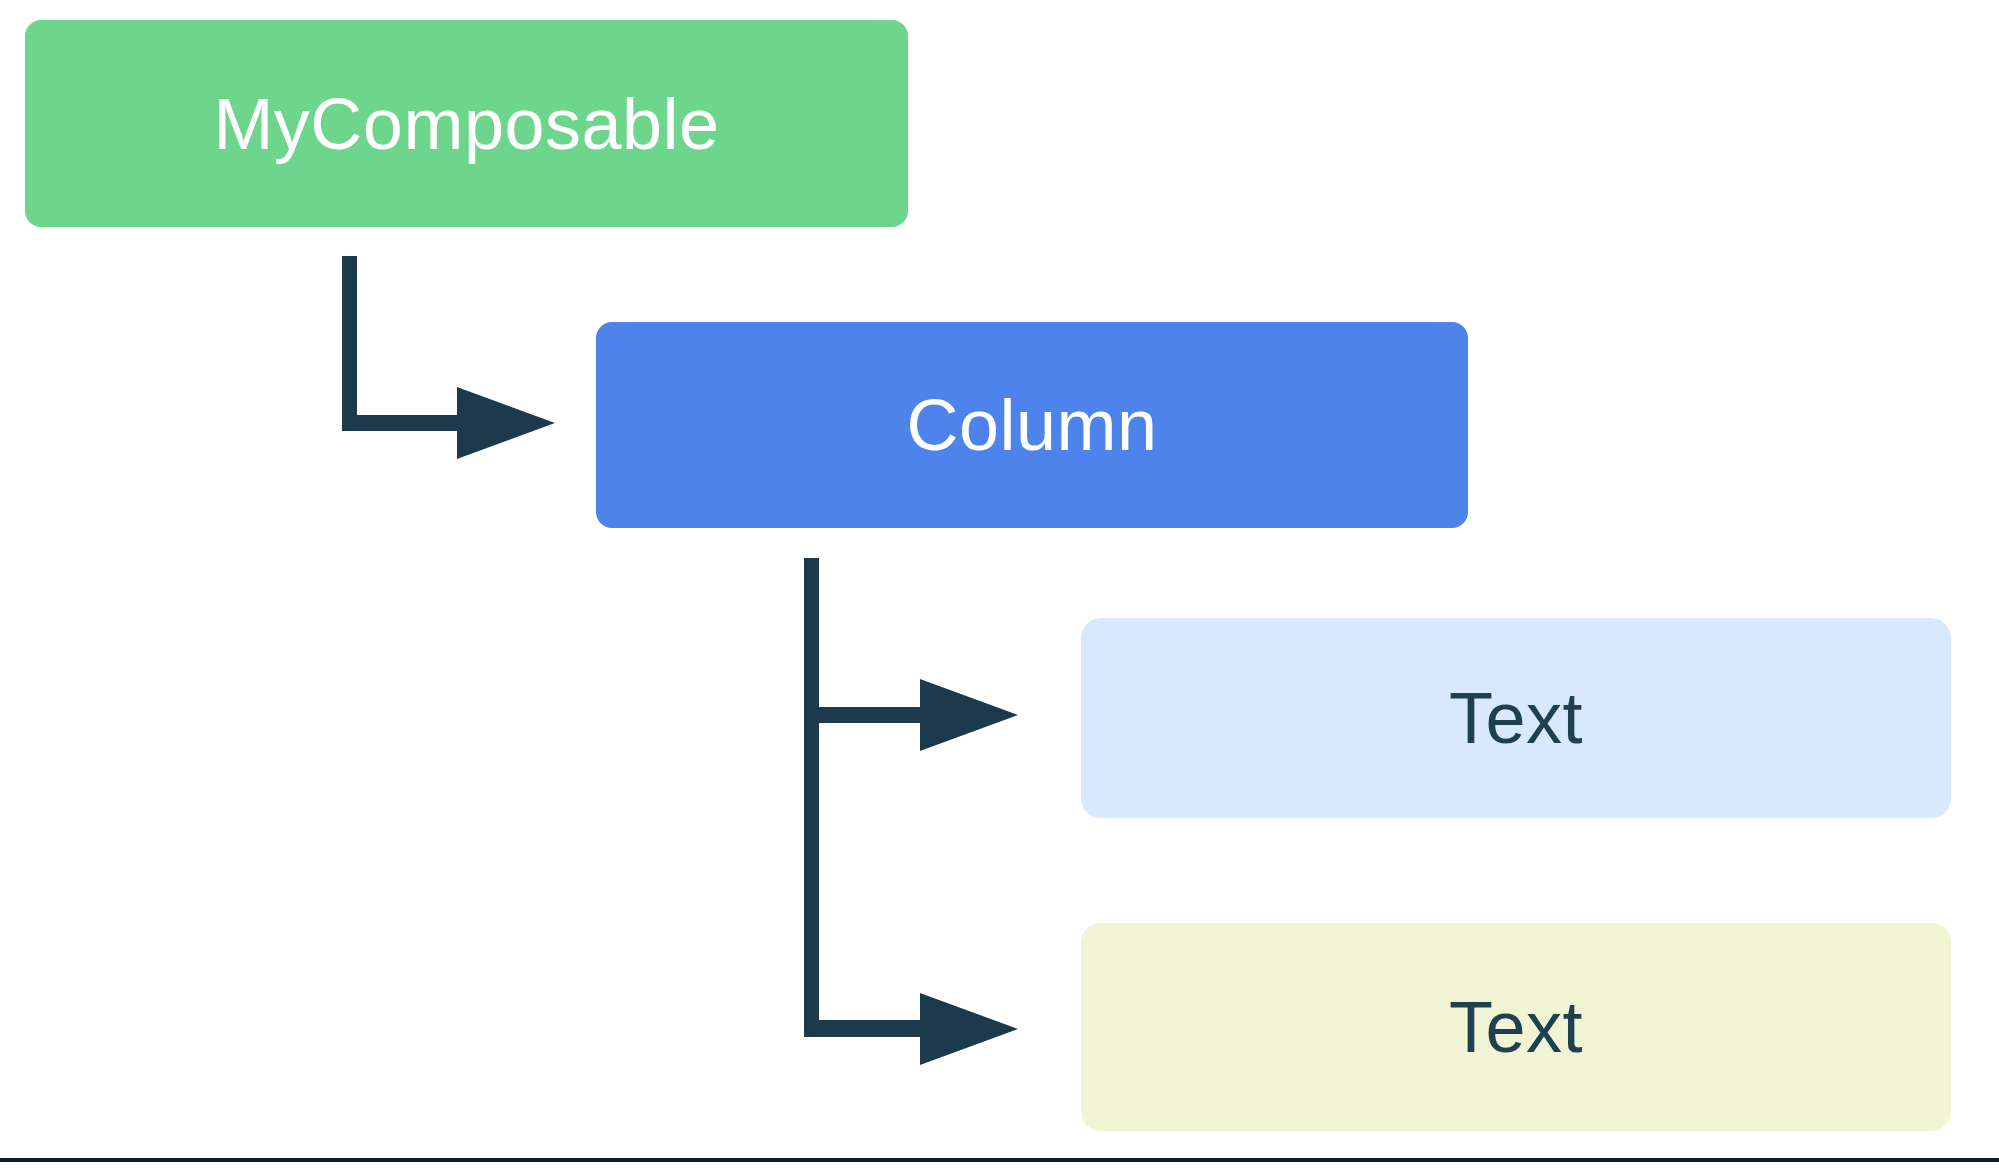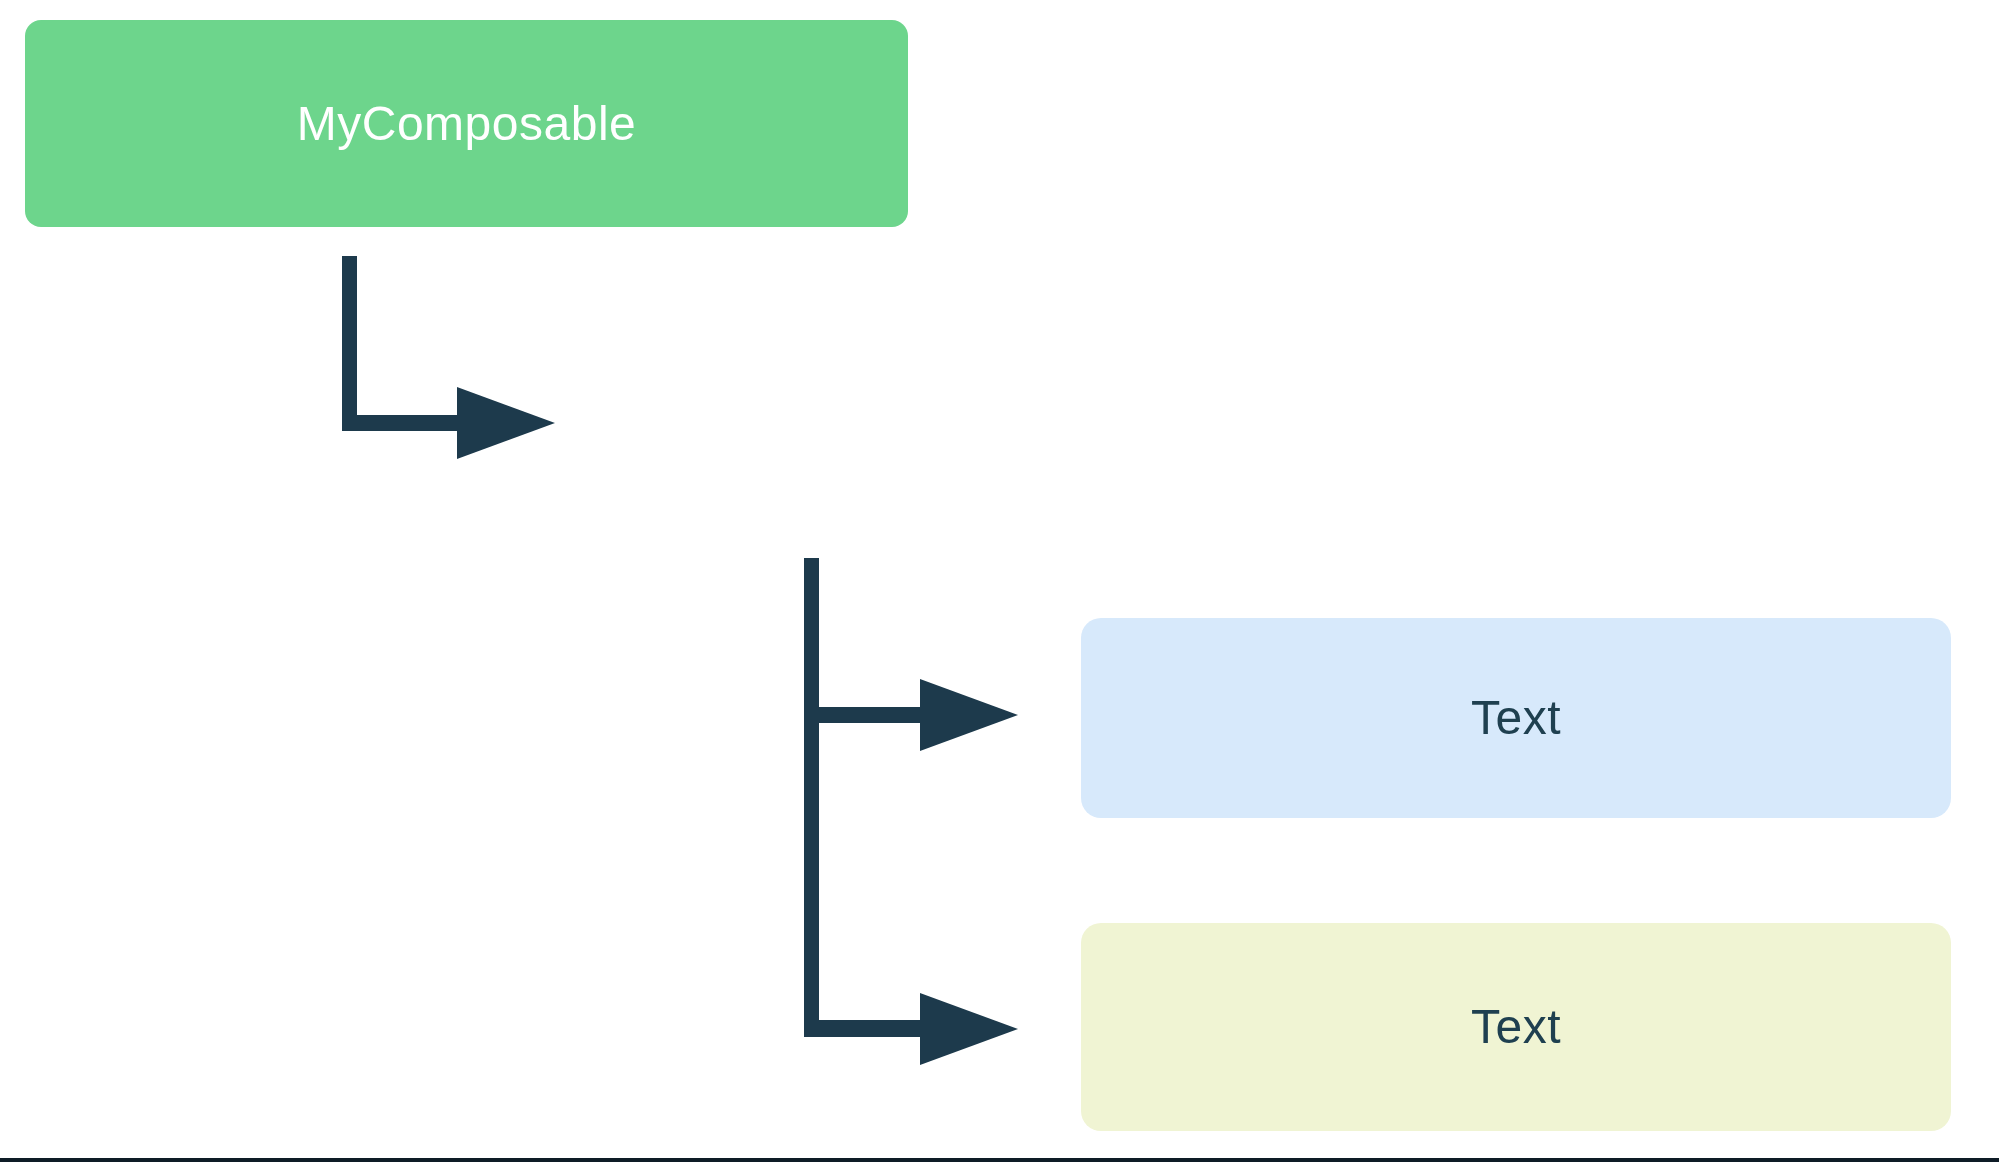--- a/index.html
+++ b/index.html
@@ -9,21 +9,21 @@
     height: 1170px;
     background: #ffffff;
     overflow: hidden;
     font-family: "Liberation Sans", sans-serif;
   }
   .node {
     position: absolute;
     display: flex;
     align-items: center;
     justify-content: center;
-    font-size: 48px;
+    font-size: 72px;
     line-height: 1;
     letter-spacing: 0.5px;
   }
   .node-green  { left: 25px;   top: 20px;  width: 883px; height: 207px; border-radius: 16px; }
   .node-blue   { left: 596px;  top: 322px; width: 872px; height: 206px; border-radius: 16px; }
   .node-lblue  { left: 1081px; top: 618px; width: 870px; height: 200px; border-radius: 20px; }
   .node-yellow { left: 1081px; top: 923px; width: 870px; height: 208px; border-radius: 20px; }
 
   .seg { position: absolute; }
   .edge1-v { left: 342px; top: 256px; width: 15px;  height: 175px; }
@@ -52,20 +52,21 @@
 <body>
 
 <div class="canvas">
 
   <div class="node node-green" style="background-color: rgb(109, 213, 140); color: rgb(255, 255, 255);">MyComposable</div>
 
   <div class="seg edge1-v" style="background-color: rgb(29, 58, 76);"></div>
   <div class="seg edge1-h" style="background-color: rgb(29, 58, 76);"></div>
   <div class="arrowhead edge1-head" style="background-color: rgb(29, 58, 76);"></div>
 
+  <div class="node node-blue" style="background-color: rgb(78, 131, 236); color: rgb(255, 255, 255);">Column</div>
 
   <div class="seg trunk2" style="background-color: rgb(29, 58, 76);"></div>
 
   <div class="seg edge2-h" style="background-color: rgb(29, 58, 76);"></div>
   <div class="arrowhead edge2-head" style="background-color: rgb(29, 58, 76);"></div>
 
   <div class="seg edge3-h" style="background-color: rgb(29, 58, 76);"></div>
   <div class="arrowhead edge3-head" style="background-color: rgb(29, 58, 76);"></div>
 
   <div class="node node-lblue" style="background-color: rgb(215, 233, 251); color: rgb(31, 64, 80);">Text</div>

